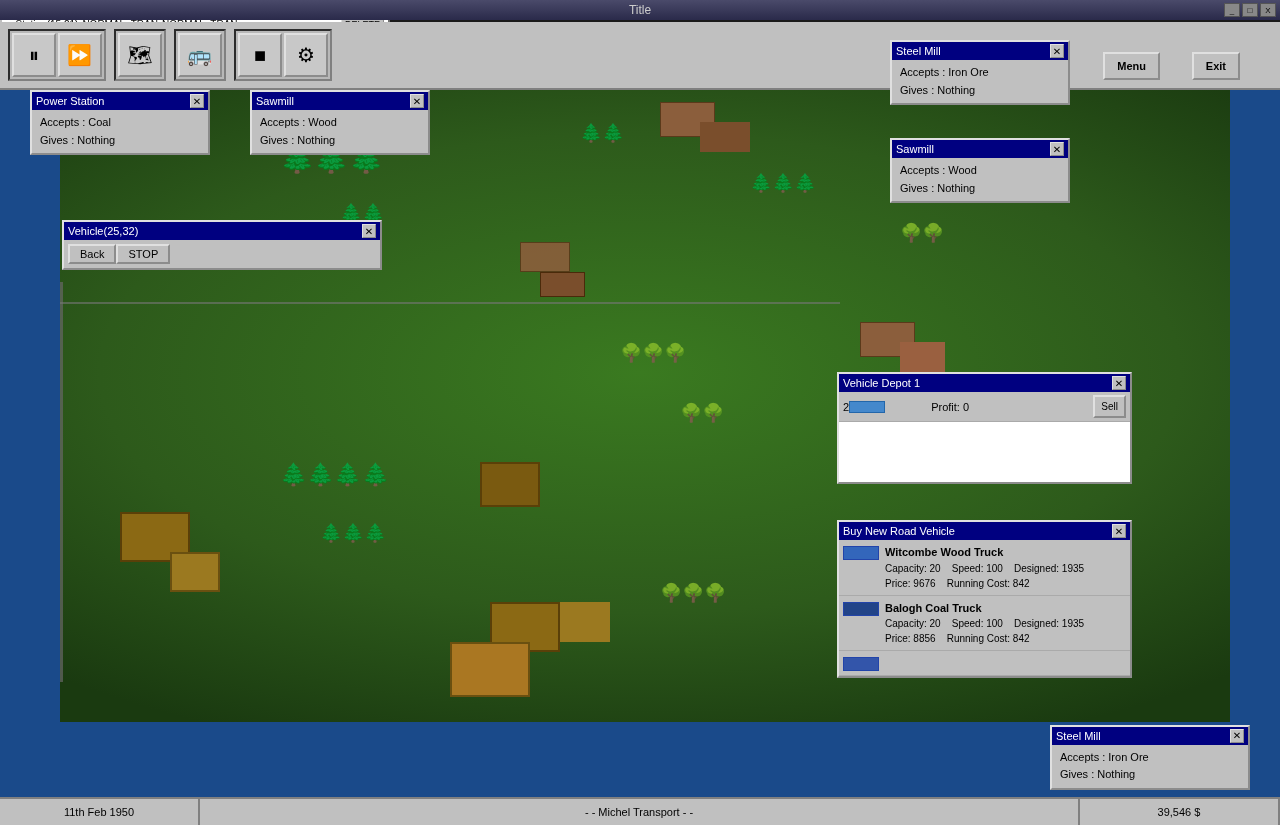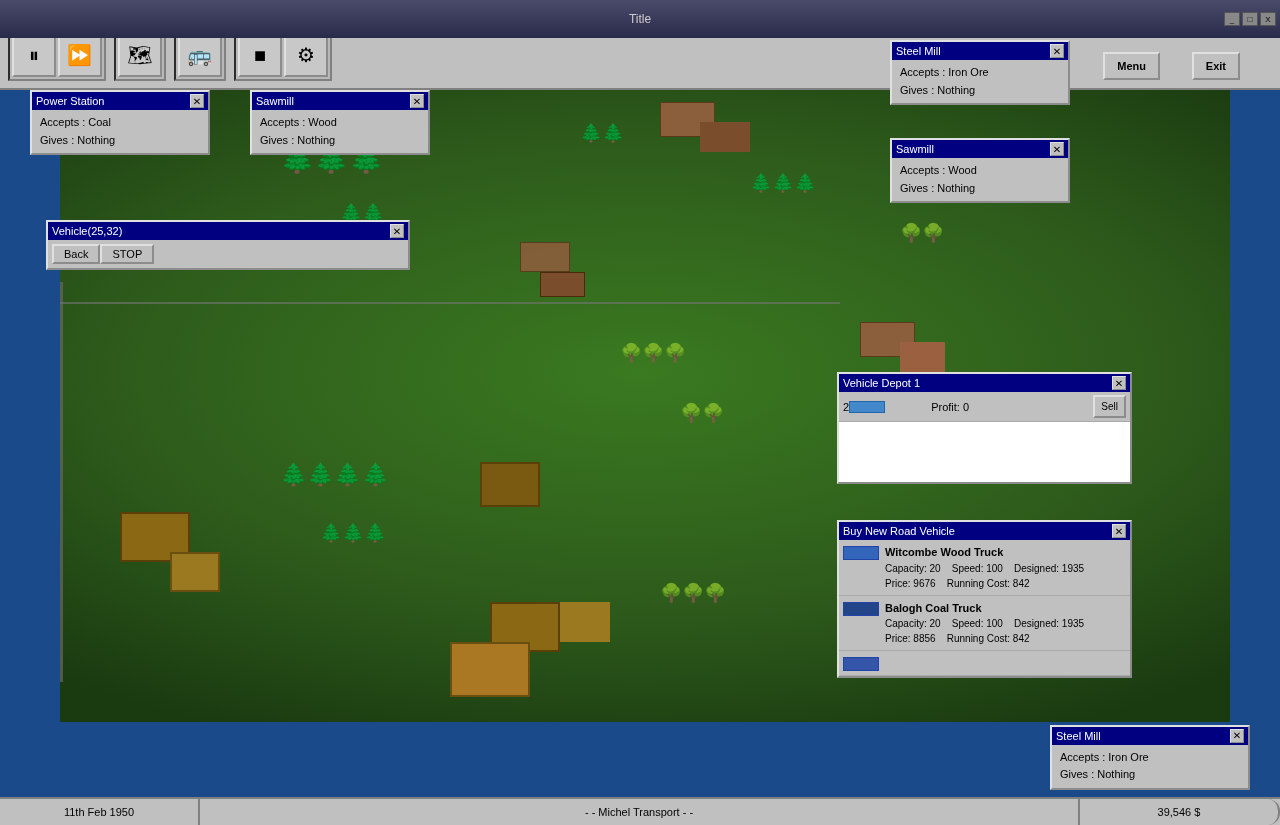--- a/index.html
+++ b/index.html
@@ -10,21 +10,21 @@
       font-family: 'Arial', sans-serif;
       font-size: 11px;
       overflow: hidden;
       position: relative;
       color: #000;
     }
 
     
     #title-bar {
       width: 100%;
-      height: 38px;
+      height: 20px;
       background: linear-gradient(to bottom, #4a4a6a, #2a2a4a);
       display: flex;
       align-items: center;
       justify-content: center;
       color: #ccc;
       font-size: 12px;
       position: absolute;
       top: 0; left: 0;
       z-index: 100;
     }
@@ -176,22 +176,22 @@
       top: 40px; right: 210px;
     }
 
     
     #sawmill-panel-tr {
       top: 138px; right: 210px;
     }
 
     
     #vehicle-panel {
-      top: 220px; left: 46px;
-      width: 364px;
+      top: 220px; left: 62px;
+      width: 320px;
     }
 
     
     #route-panel {
       top: 345px; left: 50px;
       width: 390px;
       background: white;
       border: 2px outset #c0c0c0;
     }
 
@@ -308,21 +308,21 @@
     .status-segment {
       height: 100%;
       display: flex;
       align-items: center;
       padding: 0 12px;
       border-right: 2px inset #808080;
       font-size: 11px;
     }
     .status-segment.date { width: 200px; justify-content: center; }
     .status-segment.company { flex: 1; justify-content: center; }
-    .status-segment.money { width: 200px; justify-content: center; border-radius: 12px; }
+    .status-segment.money { width: 200px; justify-content: center; }
 
     
     .tree-cluster {
       position: absolute;
       font-size: 18px;
       opacity: 0.8;
     }
 
     
     .vehicle-panel-controls {

